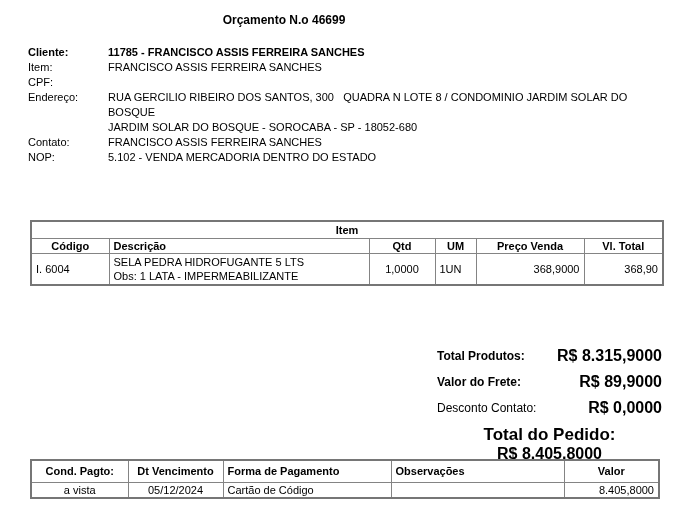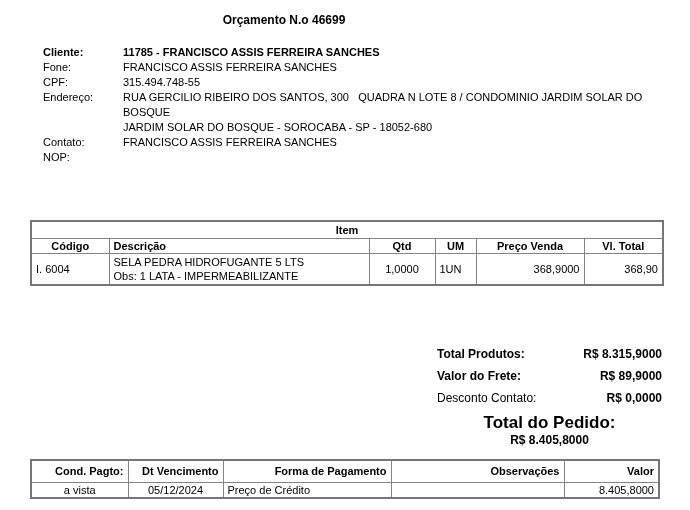--- a/index.html
+++ b/index.html
@@ -11,21 +11,21 @@
   }
   .page { position: relative; width: 690px; height: 510px; background: #fff; overflow: hidden; }
 
   
   .doc-title {
     position: absolute; top: 13px; left: 0; width: 568px;
     text-align: center; font-weight: bold; font-size: 12px;
   }
 
   
-  .client-info { position: absolute; top: 45px; left: 43px; width: 640px; }
+  .client-info { position: absolute; top: 45px; left: 28px; width: 640px; }
   .info-row { display: flex; align-items: flex-start; }
   .info-label { width: 80px; flex: 0 0 80px; line-height: 15px; }
   .info-value { flex: 1; line-height: 15px; white-space: pre-wrap; }
   .info-row.bold .info-label, .info-row.bold .info-value { font-weight: bold; }
 
   
   table { border-collapse: collapse; table-layout: fixed; background: #fff; }
   .grid { border: 2px solid #767676; }
   .grid th, .grid td { border: 1px solid #848484; padding: 1px 4px; font-size: 11px; overflow: hidden; }
   .grid th { font-weight: bold; }
@@ -45,68 +45,68 @@
   .th-left   { text-align: left; }
   .td-left   { text-align: left; }
   .td-center { text-align: center; }
   .td-right  { text-align: right; }
   .desc-line { line-height: 14px; }
 
   
   .totals { position: absolute; top: 347px; left: 437px; width: 225px; }
   .totals-row { display: flex; justify-content: space-between; align-items: center; margin-bottom: 8px; }
   .totals-row .t-label { font-weight: bold; font-size: 12px; }
-  .totals-row .t-value { font-weight: bold; font-size: 12px; }
+  .totals-row .t-value { font-weight: bold; font-size: 16px; }
   .totals-row.normal-label .t-label { font-weight: normal; }
   .totals-row.grand { margin-top: 2px; flex-direction: column; }
   .totals-row.grand .t-label { font-size: 17px; font-weight: bold; }
-  .totals-row.grand .t-value { font-size: 12px; font-weight: bold; }
+  .totals-row.grand .t-value { font-size: 16px; font-weight: bold; }
 
   
   .payment-table { position: absolute; top: 459px; left: 30px; width: 628px; }
-  .payment-table th { height: 22px; text-align: right; }
+  .payment-table th { height: 22px; }
   .payment-table td { height: 16px; }
   .pcol-cond  { width: 97px; }
   .pcol-venc  { width: 95px; }
   .pcol-forma { width: 168px; }
   .pcol-obs   { width: 173px; }
   .pcol-valor { width: 95px; }
 </style>
 </head>
 <body>
 
 <div class="page">
 
   <div class="doc-title">Orçamento N.o 46699</div>
 
   <div class="client-info">
     <div class="info-row bold">
       <div class="info-label">Cliente:</div>
       <div class="info-value">11785 - FRANCISCO ASSIS FERREIRA SANCHES</div>
     </div>
     <div class="info-row">
-      <div class="info-label">Fone:</div>
+      <div class="info-label">Item:</div>
       <div class="info-value">FRANCISCO ASSIS FERREIRA SANCHES</div>
     </div>
     <div class="info-row">
       <div class="info-label">CPF:</div>
-      <div class="info-value">315.494.748-55</div>
     </div>
     <div class="info-row">
       <div class="info-label">Endereço:</div>
       <div class="info-value">RUA GERCILIO RIBEIRO DOS SANTOS, 300   QUADRA N LOTE 8 / CONDOMINIO JARDIM SOLAR DO
 BOSQUE
 JARDIM SOLAR DO BOSQUE - SOROCABA - SP - 18052-680</div>
     </div>
     <div class="info-row">
       <div class="info-label">Contato:</div>
       <div class="info-value">FRANCISCO ASSIS FERREIRA SANCHES</div>
     </div>
     <div class="info-row">
       <div class="info-label">NOP:</div>
+      <div class="info-value">5.102 - VENDA MERCADORIA DENTRO DO ESTADO</div>
     </div>
   </div>
 
   <table class="grid items-table">
     <colgroup>
       <col class="col-codigo">
         <col class="col-desc">
         <col class="col-qtd">
       <col class="col-um">
         <col class="col-preco">
@@ -173,20 +173,20 @@
         <th class="th-center">Dt Vencimento</th>
         <th class="th-left">Forma de Pagamento</th>
         <th class="th-left">Observações</th>
         <th class="th-center">Valor</th>
       </tr>
     </thead>
     <tbody>
       <tr>
         <td class="td-center">a vista</td>
         <td class="td-center">05/12/2024</td>
-        <td class="td-left">Preço de Crédito</td>
+        <td class="td-left">Cartão de Código</td>
         <td class="td-left"></td>
         <td class="td-right">8.405,8000</td>
       </tr>
     </tbody>
   </table>
 
 </div>
 
 </body></html>

